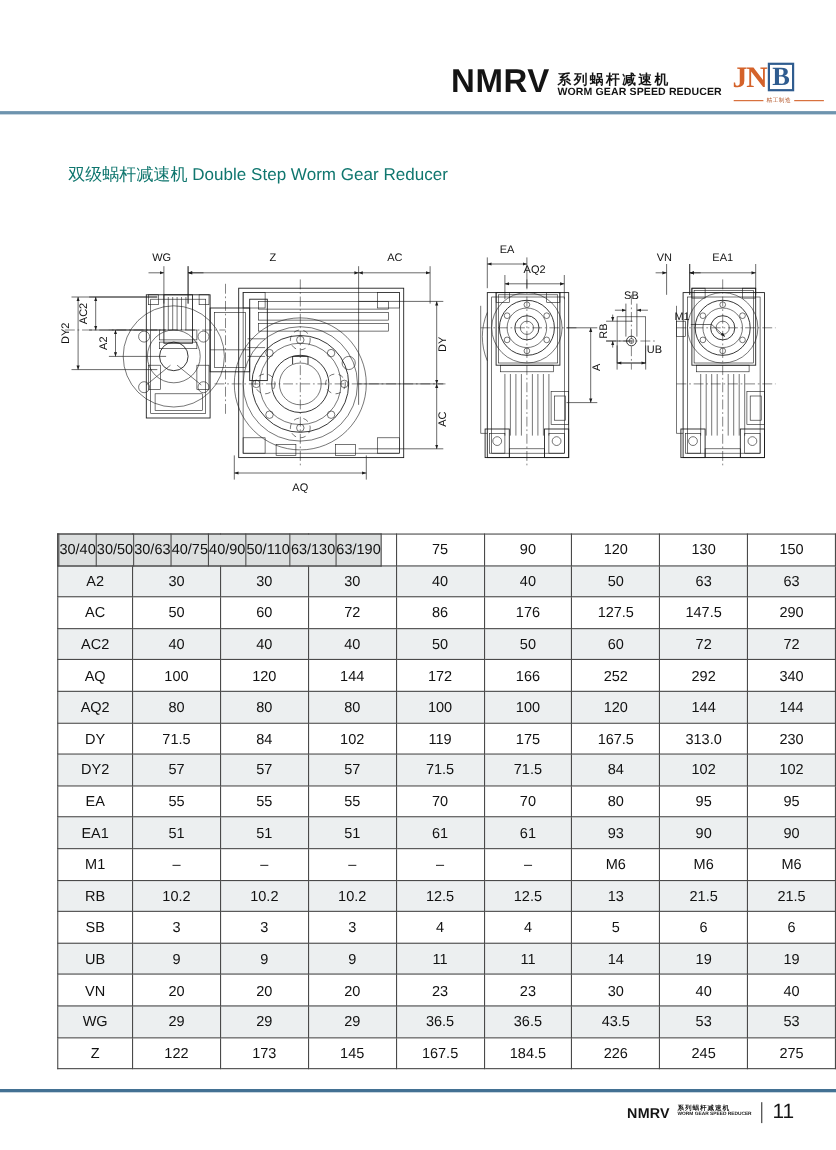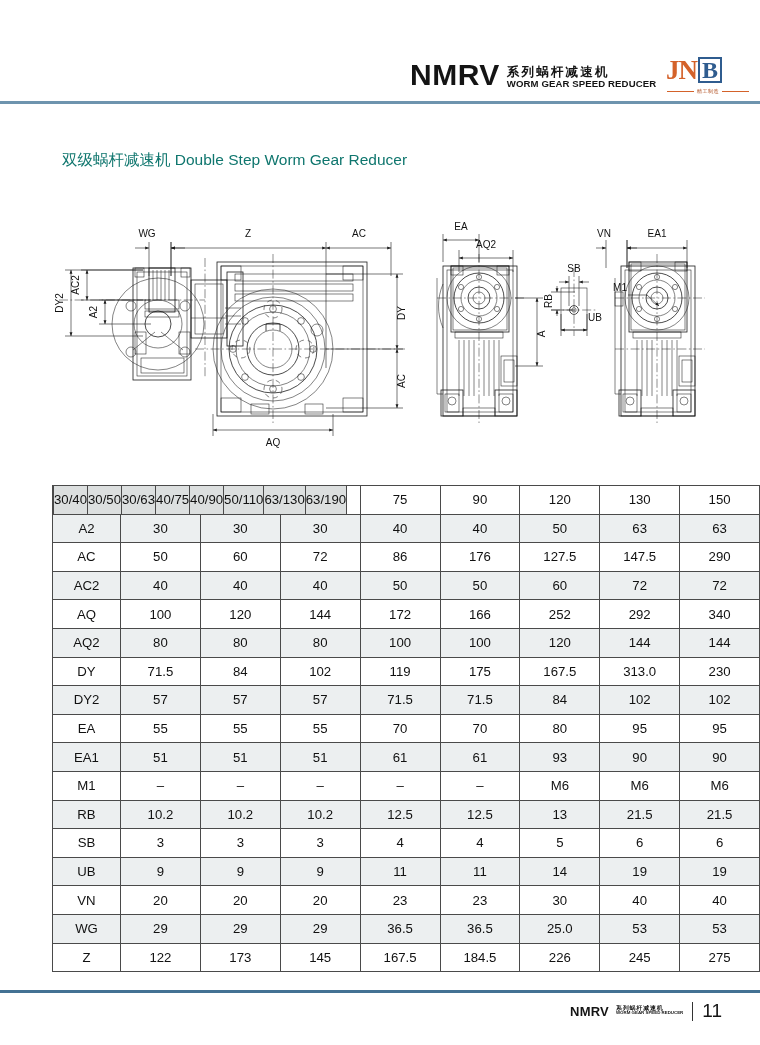--- a/index.html
+++ b/index.html
@@ -795,21 +795,21 @@
             <td>40</td>
             <td>40</td>
           </tr>
           <tr class="alt">
             <td>WG</td>
             <td>29</td>
             <td>29</td>
             <td>29</td>
             <td>36.5</td>
             <td>36.5</td>
-            <td>25.0</td>
+            <td>43.5</td>
             <td>53</td>
             <td>53</td>
           </tr>
           <tr class="plain">
             <td>Z</td>
             <td>122</td>
             <td>173</td>
             <td>145</td>
             <td>167.5</td>
             <td>184.5</td>

